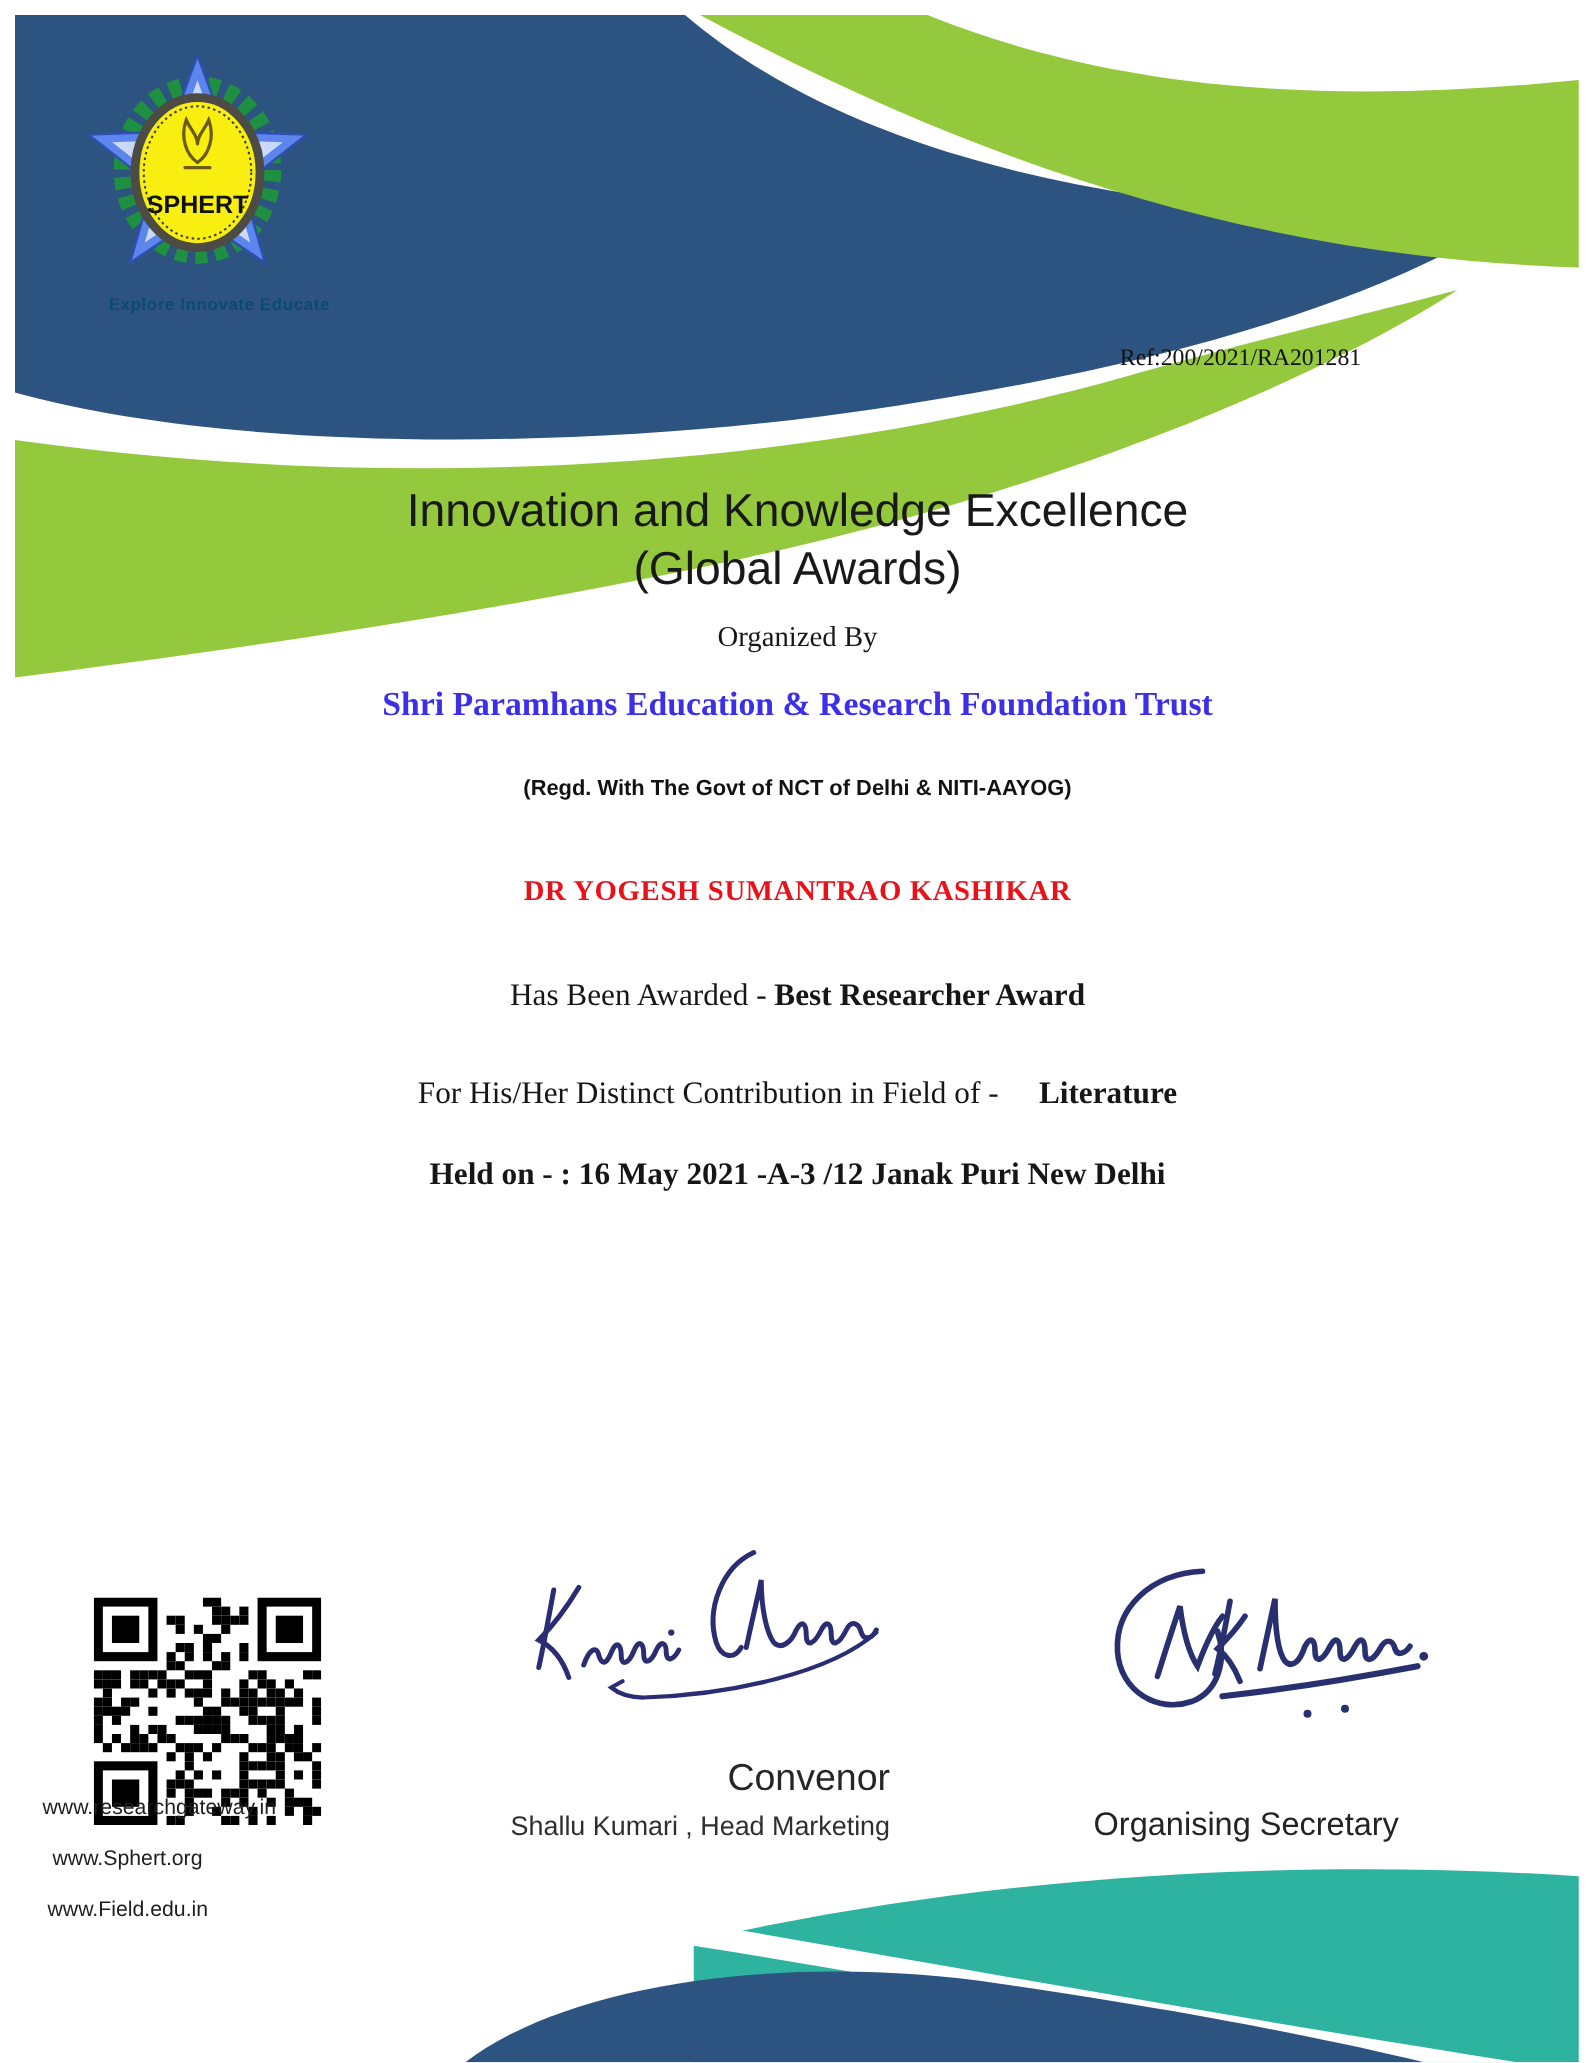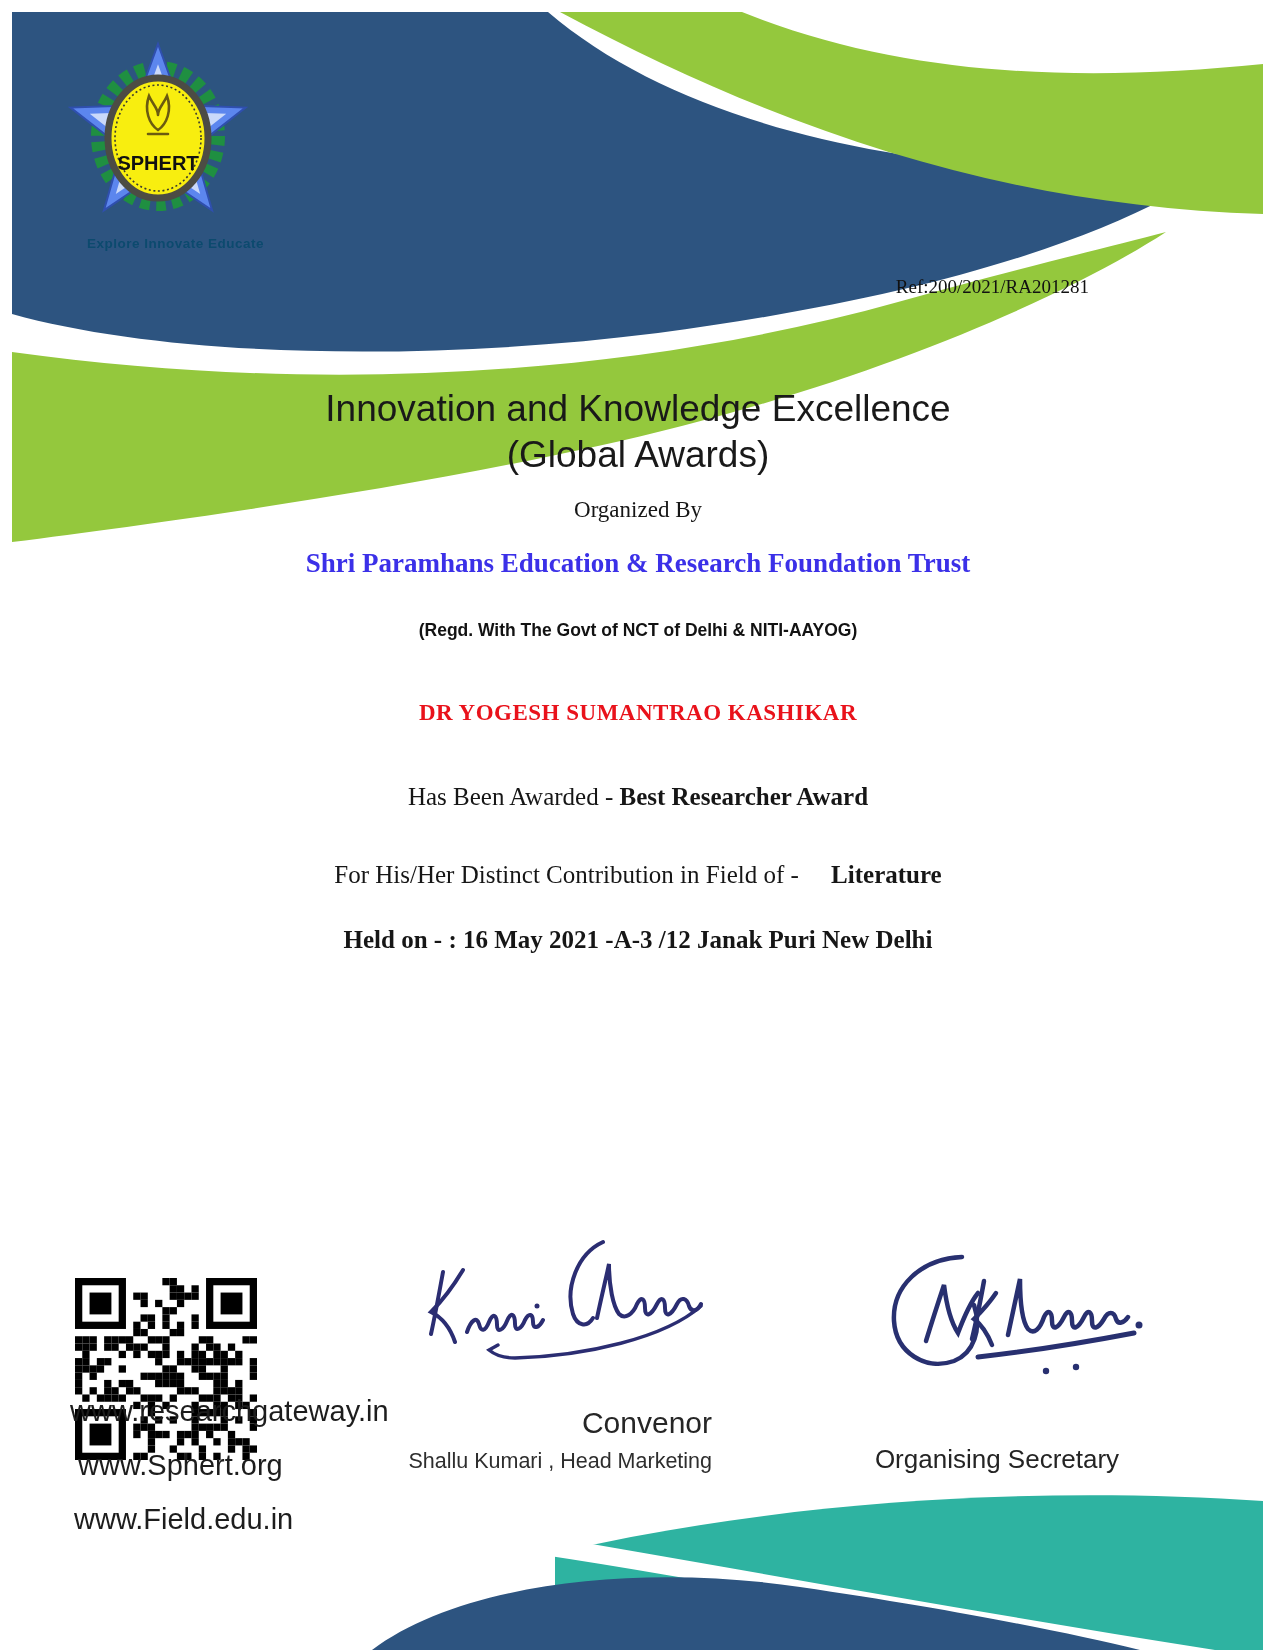--- a/index.html
+++ b/index.html
@@ -35,22 +35,22 @@
   .held{top:926px;font-size:25px;font-weight:bold;}
   .qr{left:75px;top:1278px;}
   .sig-left{left:405px;top:1232px;}
   .sig-right{left:862px;top:1243px;}
   .convenor-block{left:378px;top:1406px;width:334px;text-align:right;
     font-family:"Liberation Sans",sans-serif;color:#262626;}
   .convenor-title{font-size:30px;}
   .convenor-name{font-size:21.5px;margin-top:9px;color:#2e2e2e;}
   .secretary-block{left:827px;top:1444px;width:340px;text-align:center;
     font-family:"Liberation Sans",sans-serif;color:#242424;font-size:26px;}
-  .urls{left:34px;top:1395px;font-family:"Liberation Sans",sans-serif;
-    font-size:29px;color:#1d1d1d;margin-left:36px;}
+  .urls{left:34px;top:1436px;font-family:"Liberation Sans",sans-serif;
+    font-size:17px;color:#1d1d1d;}
   .urls div{margin-bottom:21px;}
   .urls div:nth-child(2){padding-left:8px;}
   .urls div:nth-child(3){padding-left:4px;}
 </style>
 </head>
 <body>
 
 <div class="page">
 
   <svg class="abs deco-top" width="1275" height="560" viewBox="0 0 1275 560">

